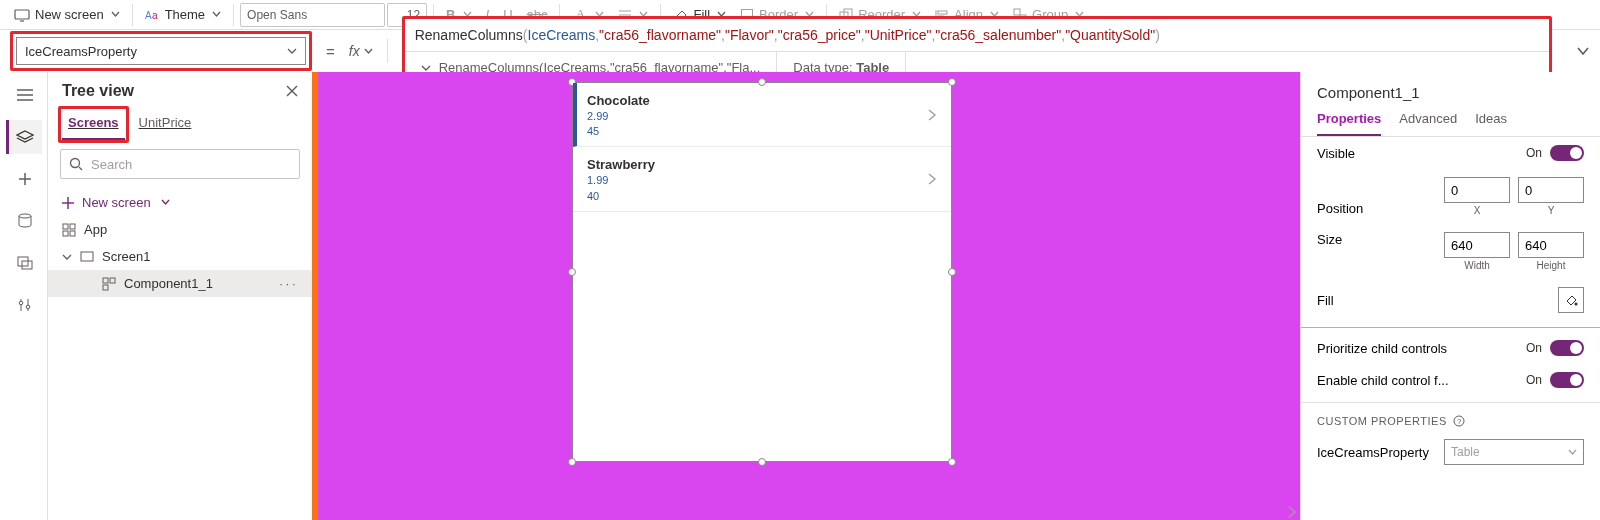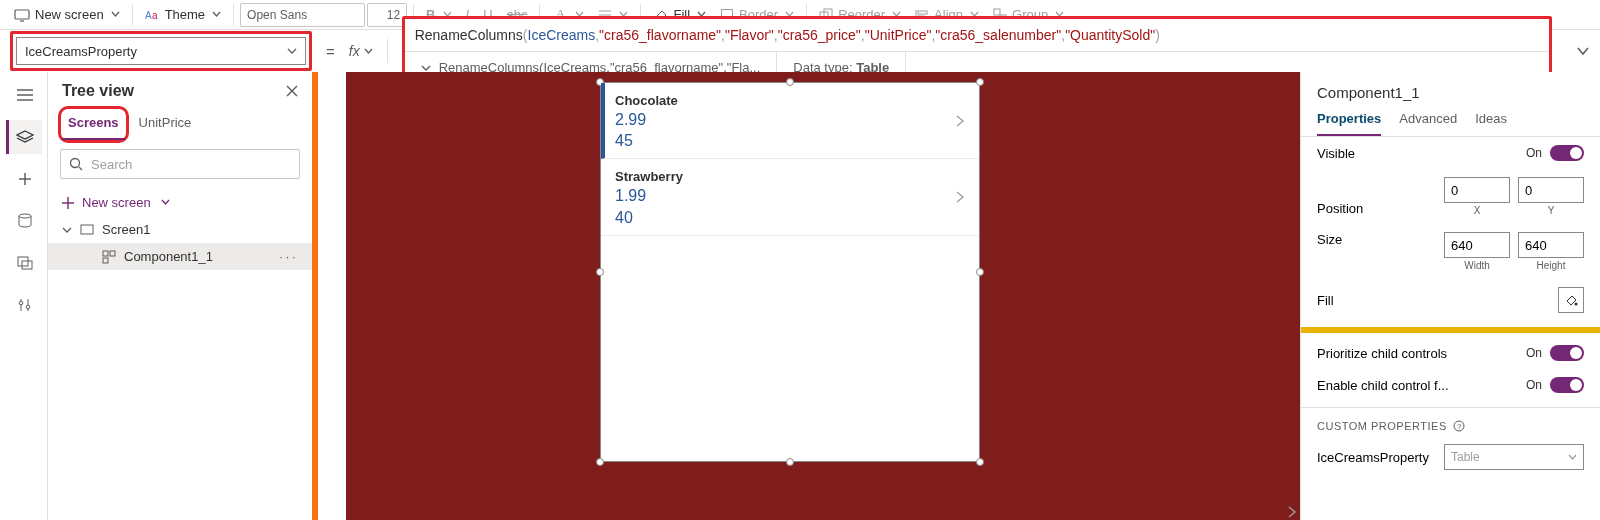--- a/index.html
+++ b/index.html
@@ -2,21 +2,21 @@
 <html><head>
 <meta charset="utf-8">
 <style>
   * { box-sizing: border-box; margin: 0; padding: 0; font-family: "Segoe UI", Tahoma, sans-serif; }
   body { width: 1600px; height: 520px; background: #fff; font-size: 13px; color: #323130; overflow: hidden; }
   .topbar { height: 30px; display: flex; align-items: center; border-bottom: 1px solid #e1dfdd; padding: 0 8px; gap: 2px; background: #fff; }
   .tb-sep { width: 1px; height: 22px; background: #e1dfdd; margin: 0 4px; }
   .tb-btn { display: flex; align-items: center; height: 26px; padding: 0 6px; gap: 5px; cursor: pointer; border-radius: 2px; color: #323130; font-size: 13px; }
   .tb-btn.disabled { color: #a19f9d; }
   .tb-input { height: 24px; border: 1px solid #c8c6c4; padding: 0 6px; font-size: 12px; color: #605e5c; border-radius: 2px; background: #fff; }
-  .tb-input.font { width: 125px; }
+  .tb-input.font { width: 145px; }
   .tb-input.size { width: 40px; text-align: right; }
   svg { display: block; }
   .chev { margin-left: 2px; }
   .formula-bar-row { height: 42px; display: flex; align-items: center; padding: 0 10px 0 10px; gap: 14px; background: #fff; }
   .prop-dd-wrap { border: 3px solid #e3262f; border-radius: 2px; padding: 3px; }
   .prop-dd { width: 290px; height: 28px; border: 1px solid #8a8886; padding: 0 8px; display: flex; align-items: center; justify-content: space-between; background: #fff; cursor: pointer; font-size: 13px; }
   .eq { font-size: 15px; color: #605e5c; }
   .fx-wrap { display: flex; align-items: center; gap: 4px; }
   .fx { font-style: italic; font-size: 14px; color: #605e5c; }
   .formula-outer { flex: 1; border: 3px solid #e3262f; border-radius: 2px; padding: 0; display: flex; flex-direction: column; }
@@ -28,46 +28,46 @@
   .tok-id { color: #2b579a; }
   .tok-str{ color: #a31515; }
   .main-area { display: flex; height: calc(520px - 30px - 42px); }
   .left-rail { width: 48px; border-right: 1px solid #e1dfdd; display: flex; flex-direction: column; align-items: center; padding-top: 6px; gap: 8px; }
   .left-rail .rail-btn { width: 36px; height: 34px; display: flex; align-items: center; justify-content: center; cursor: pointer; border-left: 3px solid transparent; }
   .left-rail .rail-btn.active { border-left-color: #742774; background: #f3f2f1; }
   .tree-panel { width: 270px; border-right: 6px solid #f97316; background: #fff; display: flex; flex-direction: column; }
   .tree-head { display: flex; align-items: center; justify-content: space-between; padding: 10px 14px 6px 14px; }
   .tree-title { font-size: 16px; font-weight: 600; }
   .tree-tabs { display: flex; gap: 0; padding: 0 10px; }
-  .tree-tab-wrap { border: 3px solid transparent; border-radius: 10px; padding: 2px 1px 0 1px; }
+  .tree-tab-wrap { border: 3px solid transparent; border-radius: 2px; padding: 2px 1px 0 1px; text-decoration: underline; }
   .tree-tab-wrap.hl { border-color: #e3262f; }
   .tree-tab { padding: 4px 6px 8px 6px; cursor: pointer; font-size: 13px; color: #605e5c; border-bottom: 2px solid transparent; }
   .tree-tab.active { color: #742774; border-bottom-color: #742774; font-weight: 600; }
   .tree-search { margin: 6px 12px 10px 12px; height: 30px; border: 1px solid #c8c6c4; border-radius: 2px; display: flex; align-items: center; padding: 0 8px; gap: 8px; color: #605e5c; font-size: 13px; }
   .tree-item { display: flex; align-items: center; gap: 8px; padding: 6px 14px; cursor: pointer; font-size: 13px; color: #323130; }
   .tree-item .more { margin-left: auto; color: #605e5c; letter-spacing: 2px; visibility: hidden; }
   .tree-item.selected { background: #edebe9; }
   .tree-item.selected .more { visibility: visible; }
   .indent2 { padding-left: 54px; }
-  .canvas-area { flex: 1; background: #7f1d1d; position: relative; overflow: hidden; margin-left: 28px; }
+  .canvas-area { flex: 1; background: #d946ef; position: relative; overflow: hidden; }
   .component-box { position: absolute; left: 254px; top: 10px; width: 380px; height: 380px; background: #fff; border: 1px solid #8a8886; }
   .sel-handles .h { position: absolute; width: 8px; height: 8px; background: #fff; border: 1px solid #8a8886; border-radius: 50%; }
   .list-row { border-bottom: 1px solid #edebe9; position: relative; padding: 10px 14px 8px 14px; font-size: 12px; }
   .list-row.active { border-left: 4px solid #2b579a; padding-left: 10px; }
   .list-row .title { font-size: 13px; font-weight: 600; color: #323130; }
-  .list-row .sub { color: #2b579a; font-size: 16px; line-height: 1.2; margin-top: 2px; }
+  .list-row .sub { color: #2b579a; font-size: 11px; line-height: 1.2; margin-top: 2px; }
   .list-row .chev-r { position: absolute; right: 14px; top: 50%; transform: translateY(-50%); }
   .canvas-scroll-right { position: absolute; right: 2px; bottom: 2px; }
   .props-panel { width: 300px; border-left: 1px solid #e1dfdd; background: #fff; display: flex; flex-direction: column; }
   .pp-title { padding: 12px 16px 4px 16px; font-size: 15px; }
   .pp-tabs { display: flex; gap: 18px; padding: 6px 16px 0 16px; border-bottom: 1px solid #e1dfdd; font-size: 13px; }
   .pp-tab { padding-bottom: 8px; cursor: pointer; color: #605e5c; border-bottom: 2px solid transparent; }
-  .pp-tab.active { color: #0c4a6e; font-weight: 600; border-bottom-color: #742774; }
+  .pp-tab.active { color: #a21caf; font-weight: 600; border-bottom-color: #742774; }
   .pp-row { display: flex; align-items: center; justify-content: space-between; padding: 8px 16px; font-size: 13px; }
-  .pp-row.sep { border-top: 6px solid #eab308; margin-top: 6px; padding-top: 12px; }
+  .pp-row.sep { border-top: 1px solid #eab308; margin-top: 6px; padding-top: 12px; }
   .pp-row .label { color: #000000; }
   .toggle { display: flex; align-items: center; gap: 8px; font-size: 12px; }
   .switch { width: 34px; height: 16px; border-radius: 8px; background: #742774; position: relative; cursor: pointer; }
   .switch::after { content: ""; position: absolute; right: 2px; top: 2px; width: 12px; height: 12px; background: #fff; border-radius: 50%; }
   .xy-inputs { display: flex; gap: 8px; }
   .xy-col { display: flex; flex-direction: column; align-items: center; gap: 2px; }
   .xy-col input { width: 66px; height: 26px; border: 1px solid #8a8886; padding: 0 6px; font-size: 13px; }
   .xy-col .lab { font-size: 10px; color: #605e5c; }
   .fill-swatch { width: 26px; height: 26px; border: 1px solid #8a8886; display:flex; align-items:center; justify-content:center; cursor:pointer; }
   .pp-sec-title { padding: 12px 16px 4px 16px; font-size: 11px; letter-spacing: 0.5px; color: #605e5c; display:flex; align-items:center; gap:6px; }
@@ -299,20 +299,29 @@
     </div>
     <div class="tree-item">
       <svg width="12" height="12">
           <line x1="6" y1="0" x2="6" y2="12" stroke="#742774" stroke-width="1.4"></line>
           <line x1="0" y1="6" x2="12" y2="6" stroke="#742774" stroke-width="1.4"></line>
         </svg>
       <span style="color:#742774">New screen</span>
       <svg class="chev" width="9" height="9">
           <path d="M1 2 L4.5 6 L8 2" fill="none" stroke="#742774" stroke-width="1.3"></path>
         </svg>
+    </div>
+    <div class="tree-item">
+      <svg width="14" height="14">
+          <rect x="1" y="1" width="5" height="5" fill="none" stroke="#605e5c"></rect>
+          <rect x="8" y="1" width="5" height="5" fill="none" stroke="#605e5c"></rect>
+          <rect x="1" y="8" width="5" height="5" fill="none" stroke="#605e5c"></rect>
+          <rect x="8" y="8" width="5" height="5" fill="none" stroke="#605e5c"></rect>
+        </svg>
+      <span>App</span>
     </div>
     <div class="tree-item">
       <svg width="10" height="10">
           <path d="M1 3 L5 7 L9 3" fill="none" stroke="#605e5c" stroke-width="1.3"></path>
         </svg>
       <svg width="14" height="12">
           <rect x="1" y="1" width="12" height="9" fill="none" stroke="#605e5c"></rect>
         </svg>
       <span>Screen1</span>
     </div>

